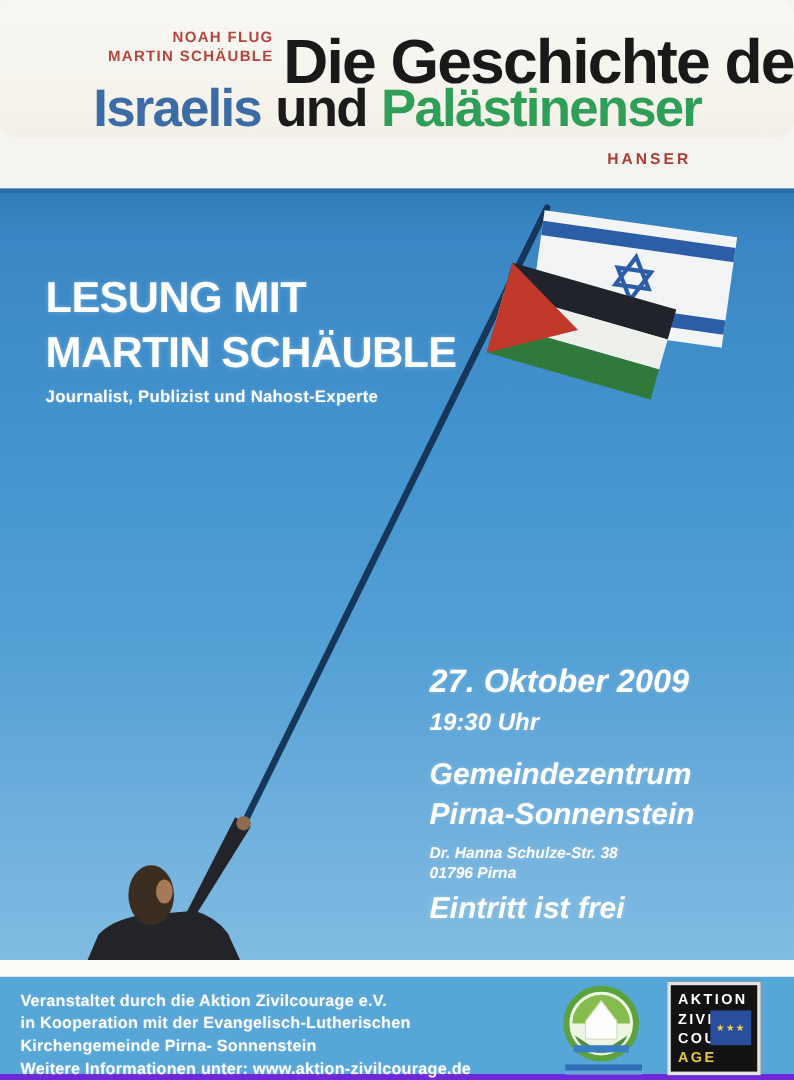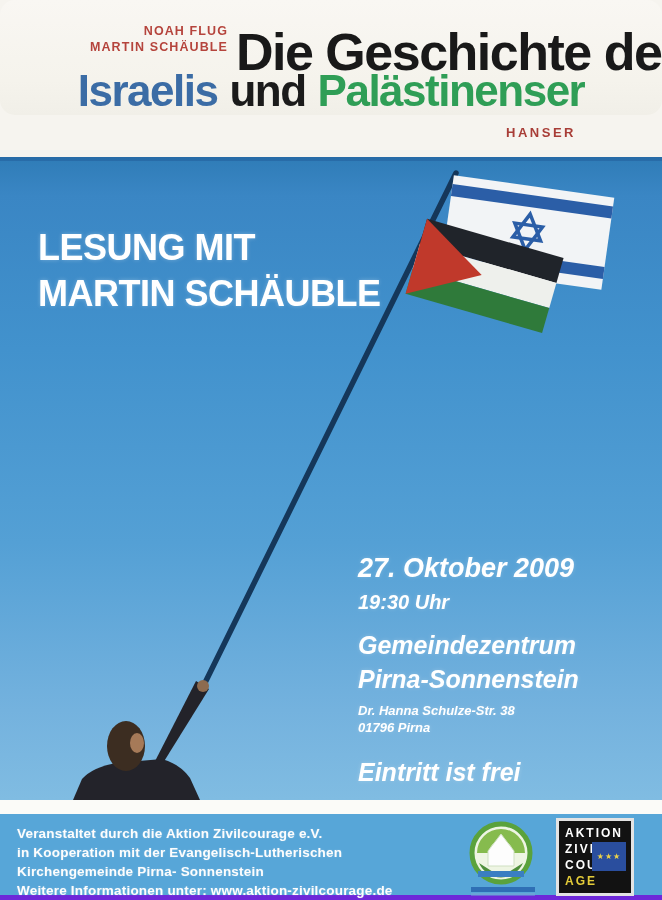--- a/index.html
+++ b/index.html
@@ -32,21 +32,21 @@
           text-shadow:0 0 4px rgba(255,255,255,.28);}
   .lesung-sub{margin-top:5px;font-size:14px;font-weight:bold;letter-spacing:.2px;
           text-shadow:0 0 3px rgba(255,255,255,.25);}
 
   .event{position:absolute;left:358px;top:396px;color:#fff;text-shadow:0 0 4px rgba(255,255,255,.22);font-style:italic;}
   .ev-date{font-size:27px;font-weight:bold;}
   .ev-time{font-size:20px;font-weight:bold;margin-top:7px;}
   .ev-venue1{font-size:25px;font-weight:bold;margin-top:17px;}
   .ev-venue2{font-size:25px;font-weight:bold;margin-top:5px;}
   .ev-addr{font-size:13px;font-weight:bold;margin-top:8px;line-height:17px;}
-  .ev-adm{font-size:25px;font-weight:bold;margin-top:22px;}
+  .ev-adm{font-size:25px;font-weight:bold;margin-top:7px;}
 
   
   .white-strip{position:absolute;top:800px;left:0;width:100%;height:14px;background:#fbfbf8;}
   .footer{position:absolute;top:814px;left:0;width:100%;height:86px;background:#57a6d8;
           border-bottom:5px solid #6d28d9;box-sizing:border-box;}
   .footer-lines{position:absolute;left:17px;top:10px;font-size:13.5px;font-weight:bold;color:#fdfdfd;
           line-height:19px;letter-spacing:.2px;text-shadow:0 0 2px rgba(255,255,255,.25);}
 
   .logo-church{position:absolute;left:468px;top:7px;width:70px;}
   .logo-aktion{position:absolute;left:556px;top:4px;width:78px;height:78px;background:#121212;
@@ -101,20 +101,21 @@
         <circle cx="203" cy="529" r="6" fill="#8d6b4f"></circle>
         <path d="M73 643 L82 622 Q93 610 116 606 L162 602 Q180 607 190 621 L200 643 Z" fill="#23232a"></path>
         <ellipse cx="126" cy="589" rx="19" ry="25" fill="#3c2d21"></ellipse>
         <ellipse cx="137" cy="586" rx="7" ry="10" fill="#a67a58"></ellipse>
       </g>
     </svg>
 
     <div class="lesung">
       <div class="lesung-l1">LESUNG MIT</div>
       <div class="lesung-l2">MARTIN SCHÄUBLE</div>
+      <div class="lesung-sub">Journalist, Publizist und Nahost-Experte</div>
     </div>
 
     <div class="event">
       <div class="ev-date">27. Oktober 2009</div>
       <div class="ev-time">19:30 Uhr</div>
       <div class="ev-venue1">Gemeindezentrum</div>
       <div class="ev-venue2">Pirna-Sonnenstein</div>
       <div class="ev-addr">
         <div>Dr. Hanna Schulze-Str. 38</div>
         <div>01796 Pirna</div>

